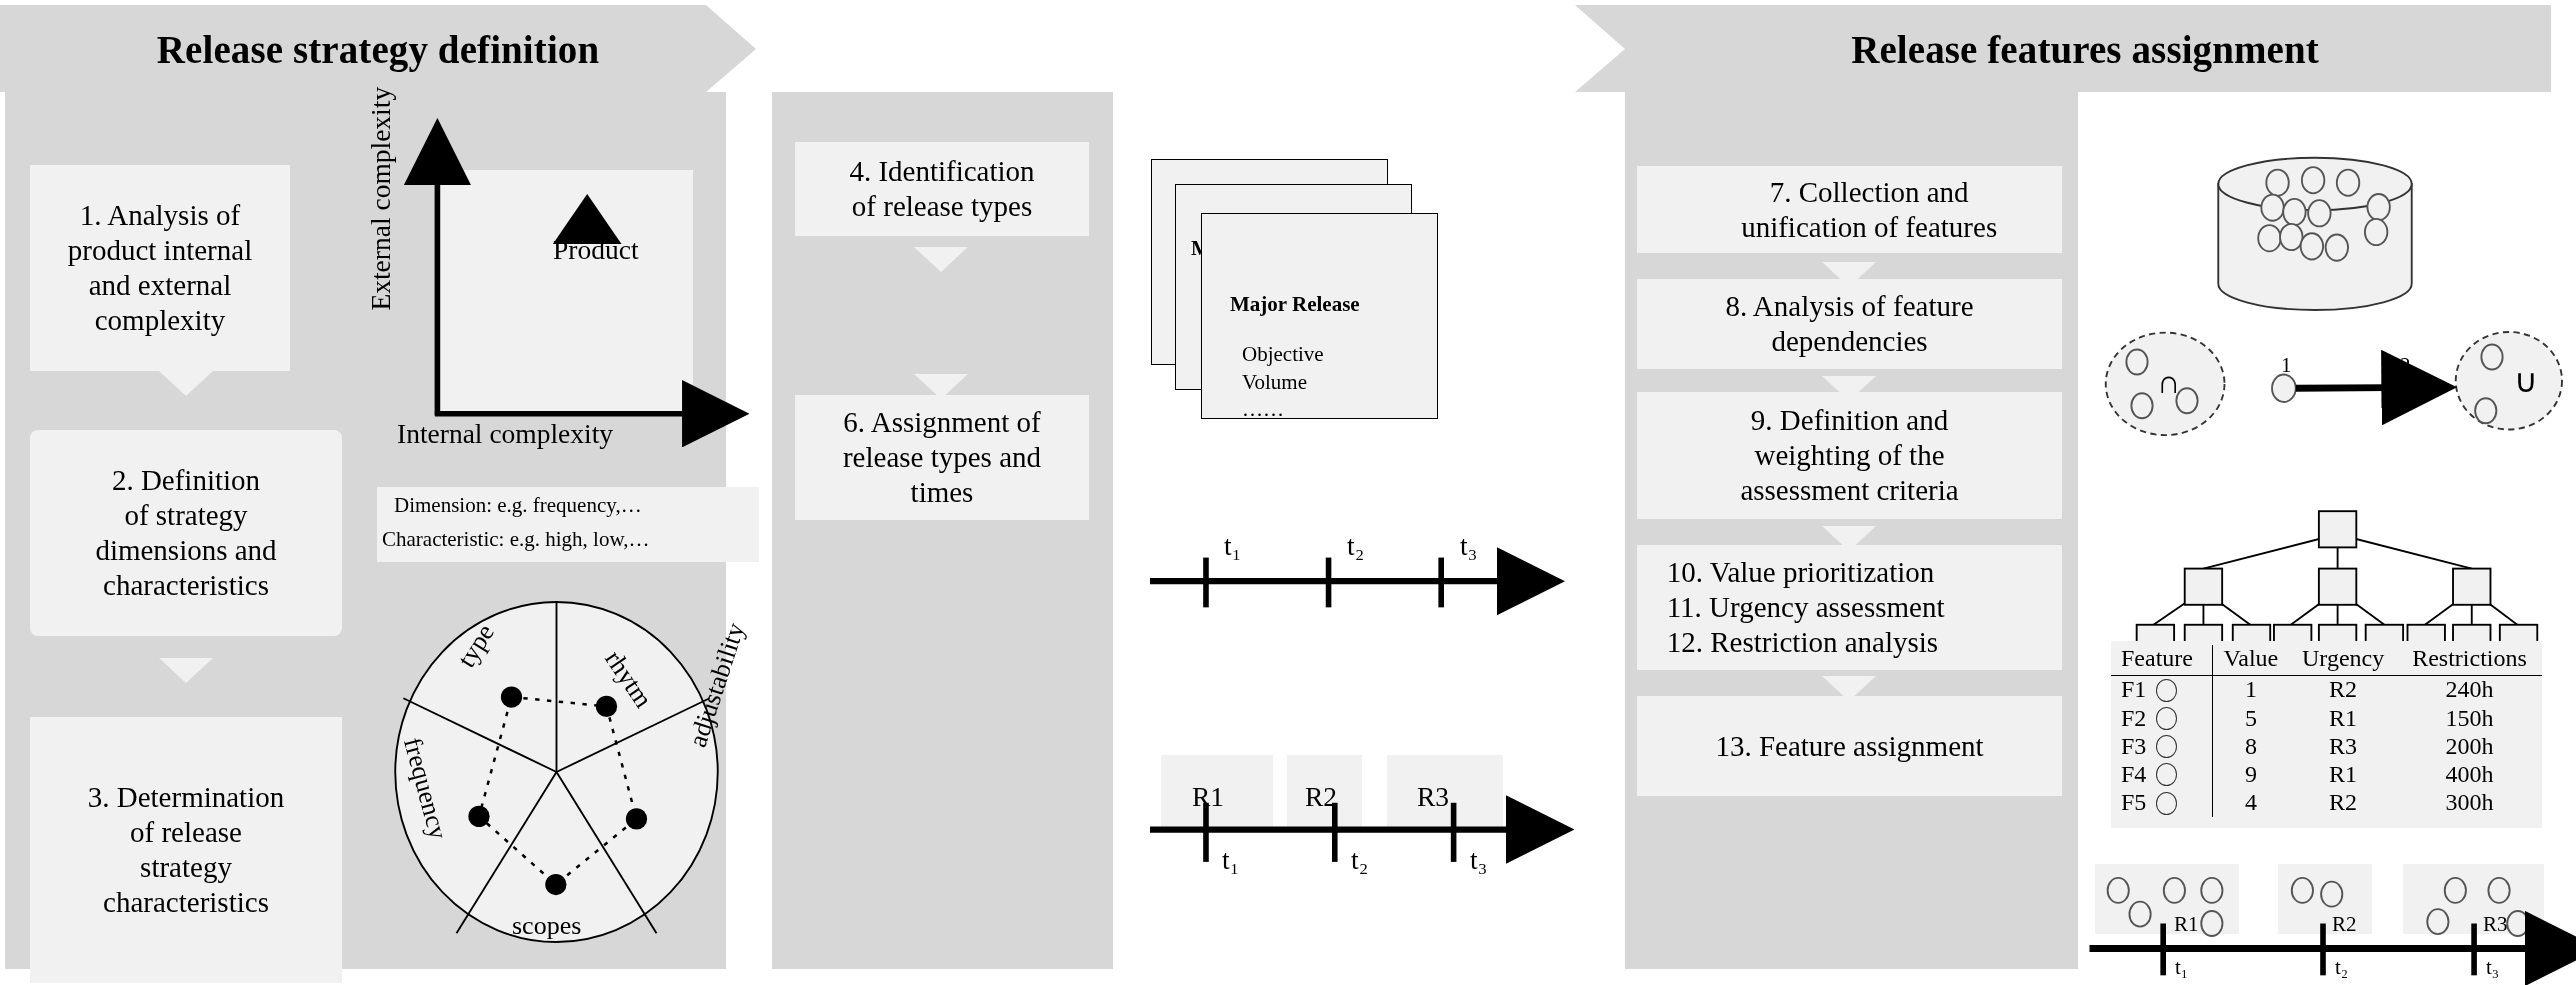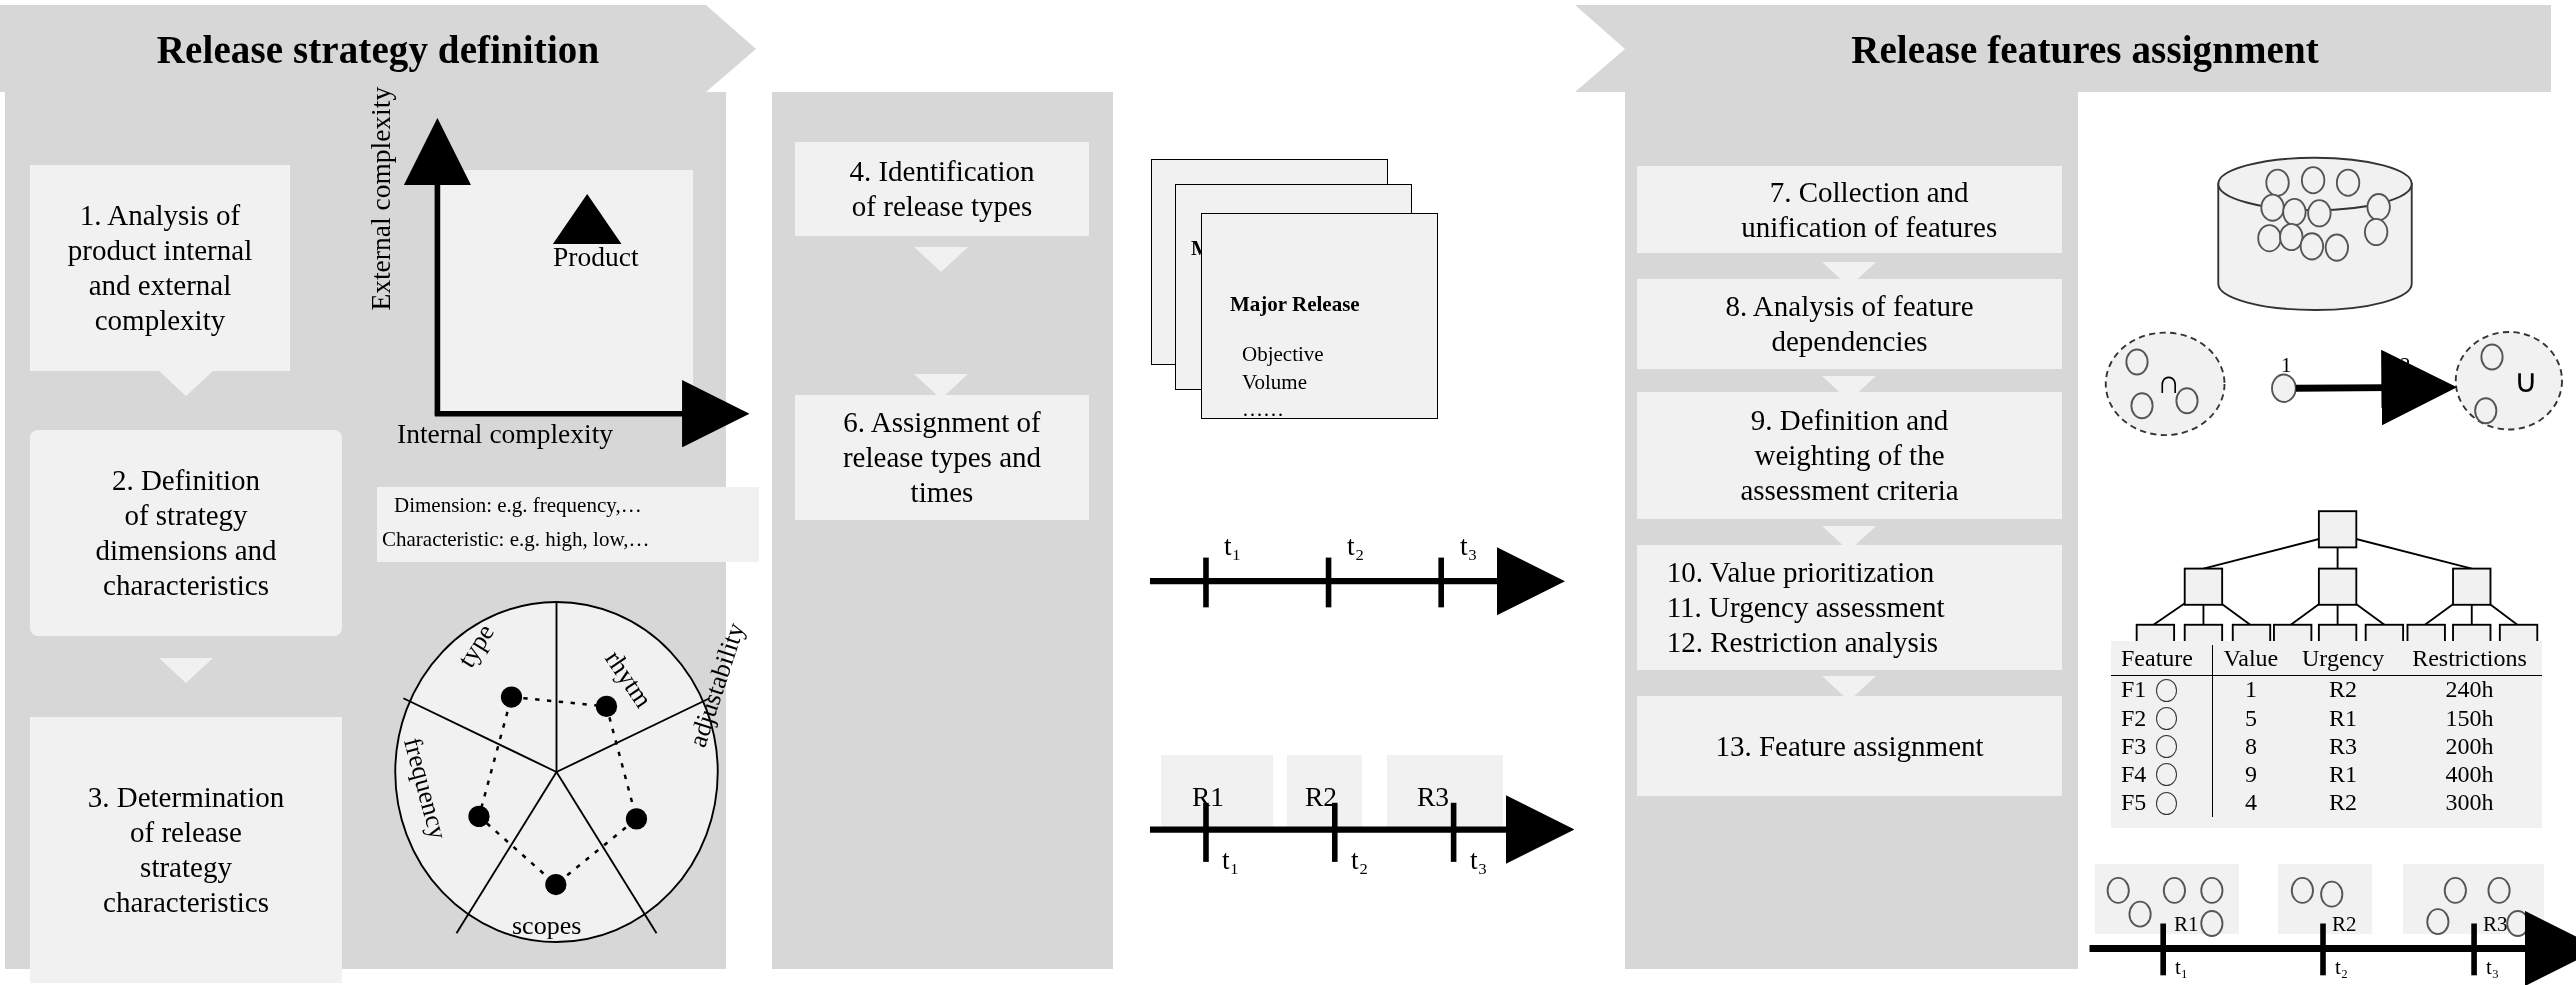--- a/index.html
+++ b/index.html
@@ -87,21 +87,21 @@
       <marker id="ar" markerWidth="12" markerHeight="12" refX="2" refY="6" orient="auto">
         <path d="M0,0 L12,6 L0,12 z" fill="#000"></path>
       </marker>
     </defs>
     <line x1="100" y1="425" x2="100" y2="38" stroke="#000" stroke-width="9" marker-end="url(#ar)"></line>
     <line x1="96" y1="422" x2="510" y2="422" stroke="#000" stroke-width="9" marker-end="url(#ar)"></line>
     <polygon points="340,70 395,150 285,150" fill="#000"></polygon>
   </svg>
   <div class="plain" style="left:275px;top:187px;width:212px;text-align:center;transform:rotate(-90deg);transform-origin:center;">External complexity</div>
   <div class="plain" style="left:397px;top:416px;">Internal complexity</div>
-  <div class="plain" style="left:553px;top:239px;">Product</div>
+  <div class="plain" style="left:553px;top:232px;">Product</div>
 
   <div class="lpanel" style="left:377px;top:487px;width:382px;height:75px;"></div>
   <div class="plain small" style="left:394px;top:492px;">Dimension: e.g. frequency,…</div>
   <div class="plain small" style="left:382px;top:526px;">Characteristic: e.g. high, low,…</div>
 
   <svg style="left:369px;top:597px;" width="375" height="350" viewBox="0 0 600 560">
     <ellipse cx="300" cy="280" rx="258" ry="272" fill="#f1f1f1" stroke="#000" stroke-width="3"></ellipse>
 
     <line x1="300" y1="280" x2="300" y2="8" stroke="#000" stroke-width="3"></line>
     <line x1="300" y1="280" x2="545" y2="162" stroke="#000" stroke-width="3"></line>

